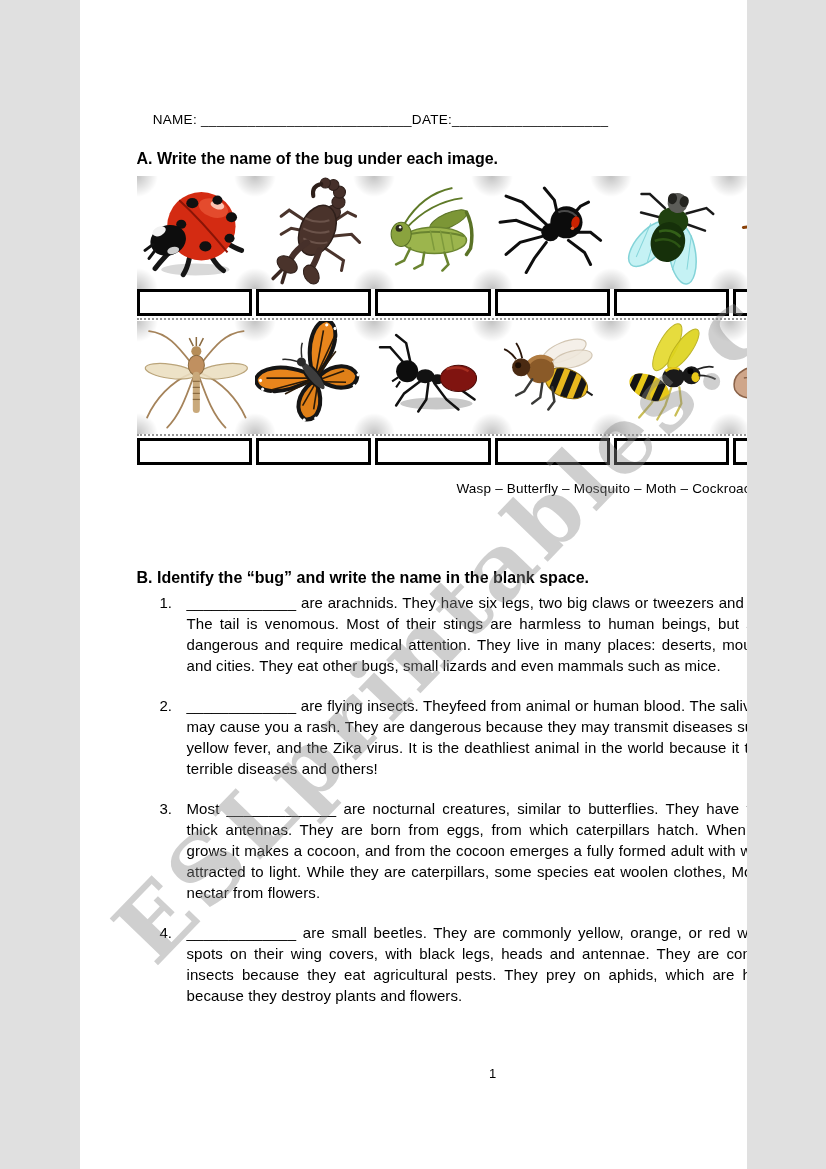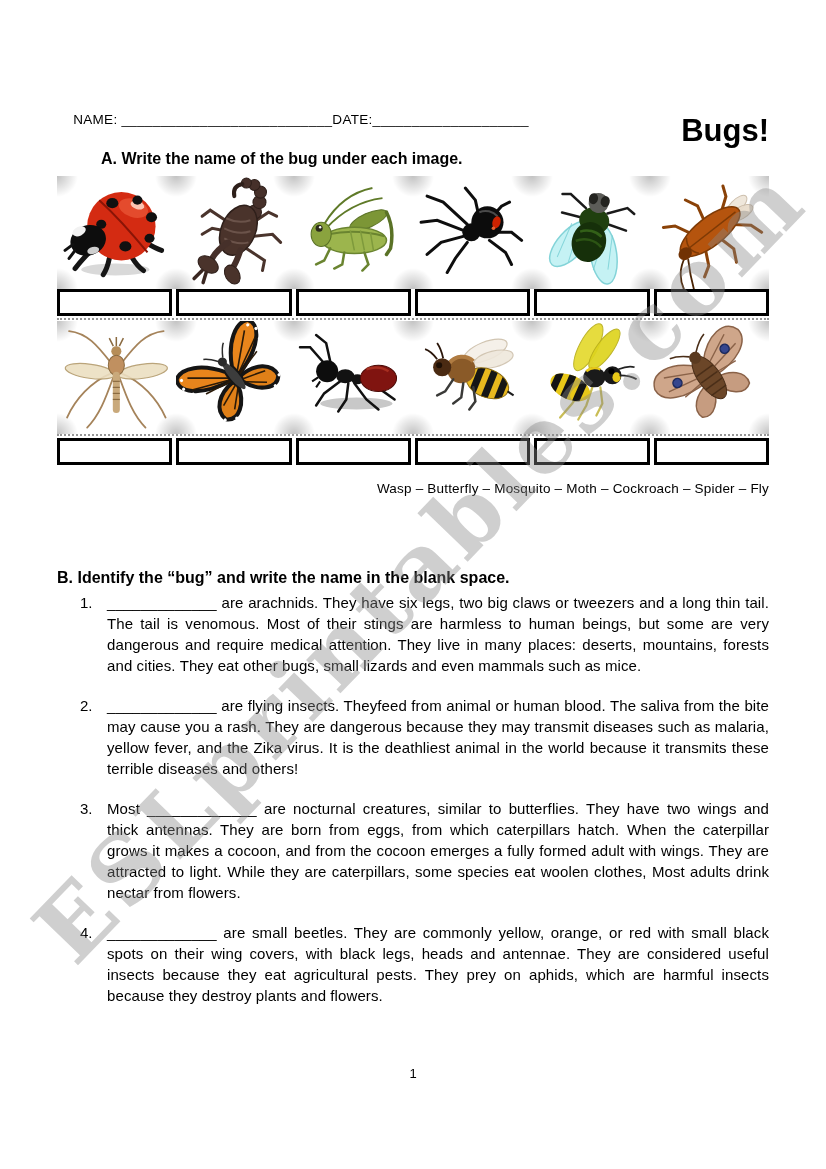--- a/index.html
+++ b/index.html
@@ -1,22 +1,22 @@
 <!DOCTYPE html>
 <html><head>
 <meta charset="utf-8">
 <style>
   * { margin:0; padding:0; box-sizing:border-box; }
   body { background:#e0e0e0; font-family:"Liberation Sans", sans-serif; }
-  .page { position:relative; width:826px; height:1169px; background:#fff; margin:0 auto; overflow:hidden; color:#000; }
+  .page { position:relative; width:667px; height:1169px; background:#fff; margin:0 auto; overflow:hidden; color:#000; }
 
   .name-line { position:absolute; left:57px; top:97px; font-size:13.5px; white-space:pre; letter-spacing:.3px; }
   .page-title { position:absolute; left:57px; top:113px; width:712px; text-align:right; font-size:31px; font-weight:bold; }
   .heading { position:absolute; left:57px; font-size:16px; font-weight:bold; }
-  .heading-a { top:150px;margin-left:44px; }
+  .heading-a { top:150px; }
   .heading-b { top:569px; }
 
   .bug-grid { position:absolute; left:57px; top:176px; width:712px; }
   .img-row { display:grid; grid-template-columns:repeat(6,1fr); height:112px; }
   .img-cell {
     background:
       radial-gradient(circle 30px at 0 0, rgba(0,0,0,.24), transparent 70%),
       radial-gradient(circle 30px at 100% 0, rgba(0,0,0,.24), transparent 70%),
       radial-gradient(circle 30px at 0 100%, rgba(0,0,0,.24), transparent 70%),
       radial-gradient(circle 30px at 100% 100%, rgba(0,0,0,.24), transparent 70%) #fff;

